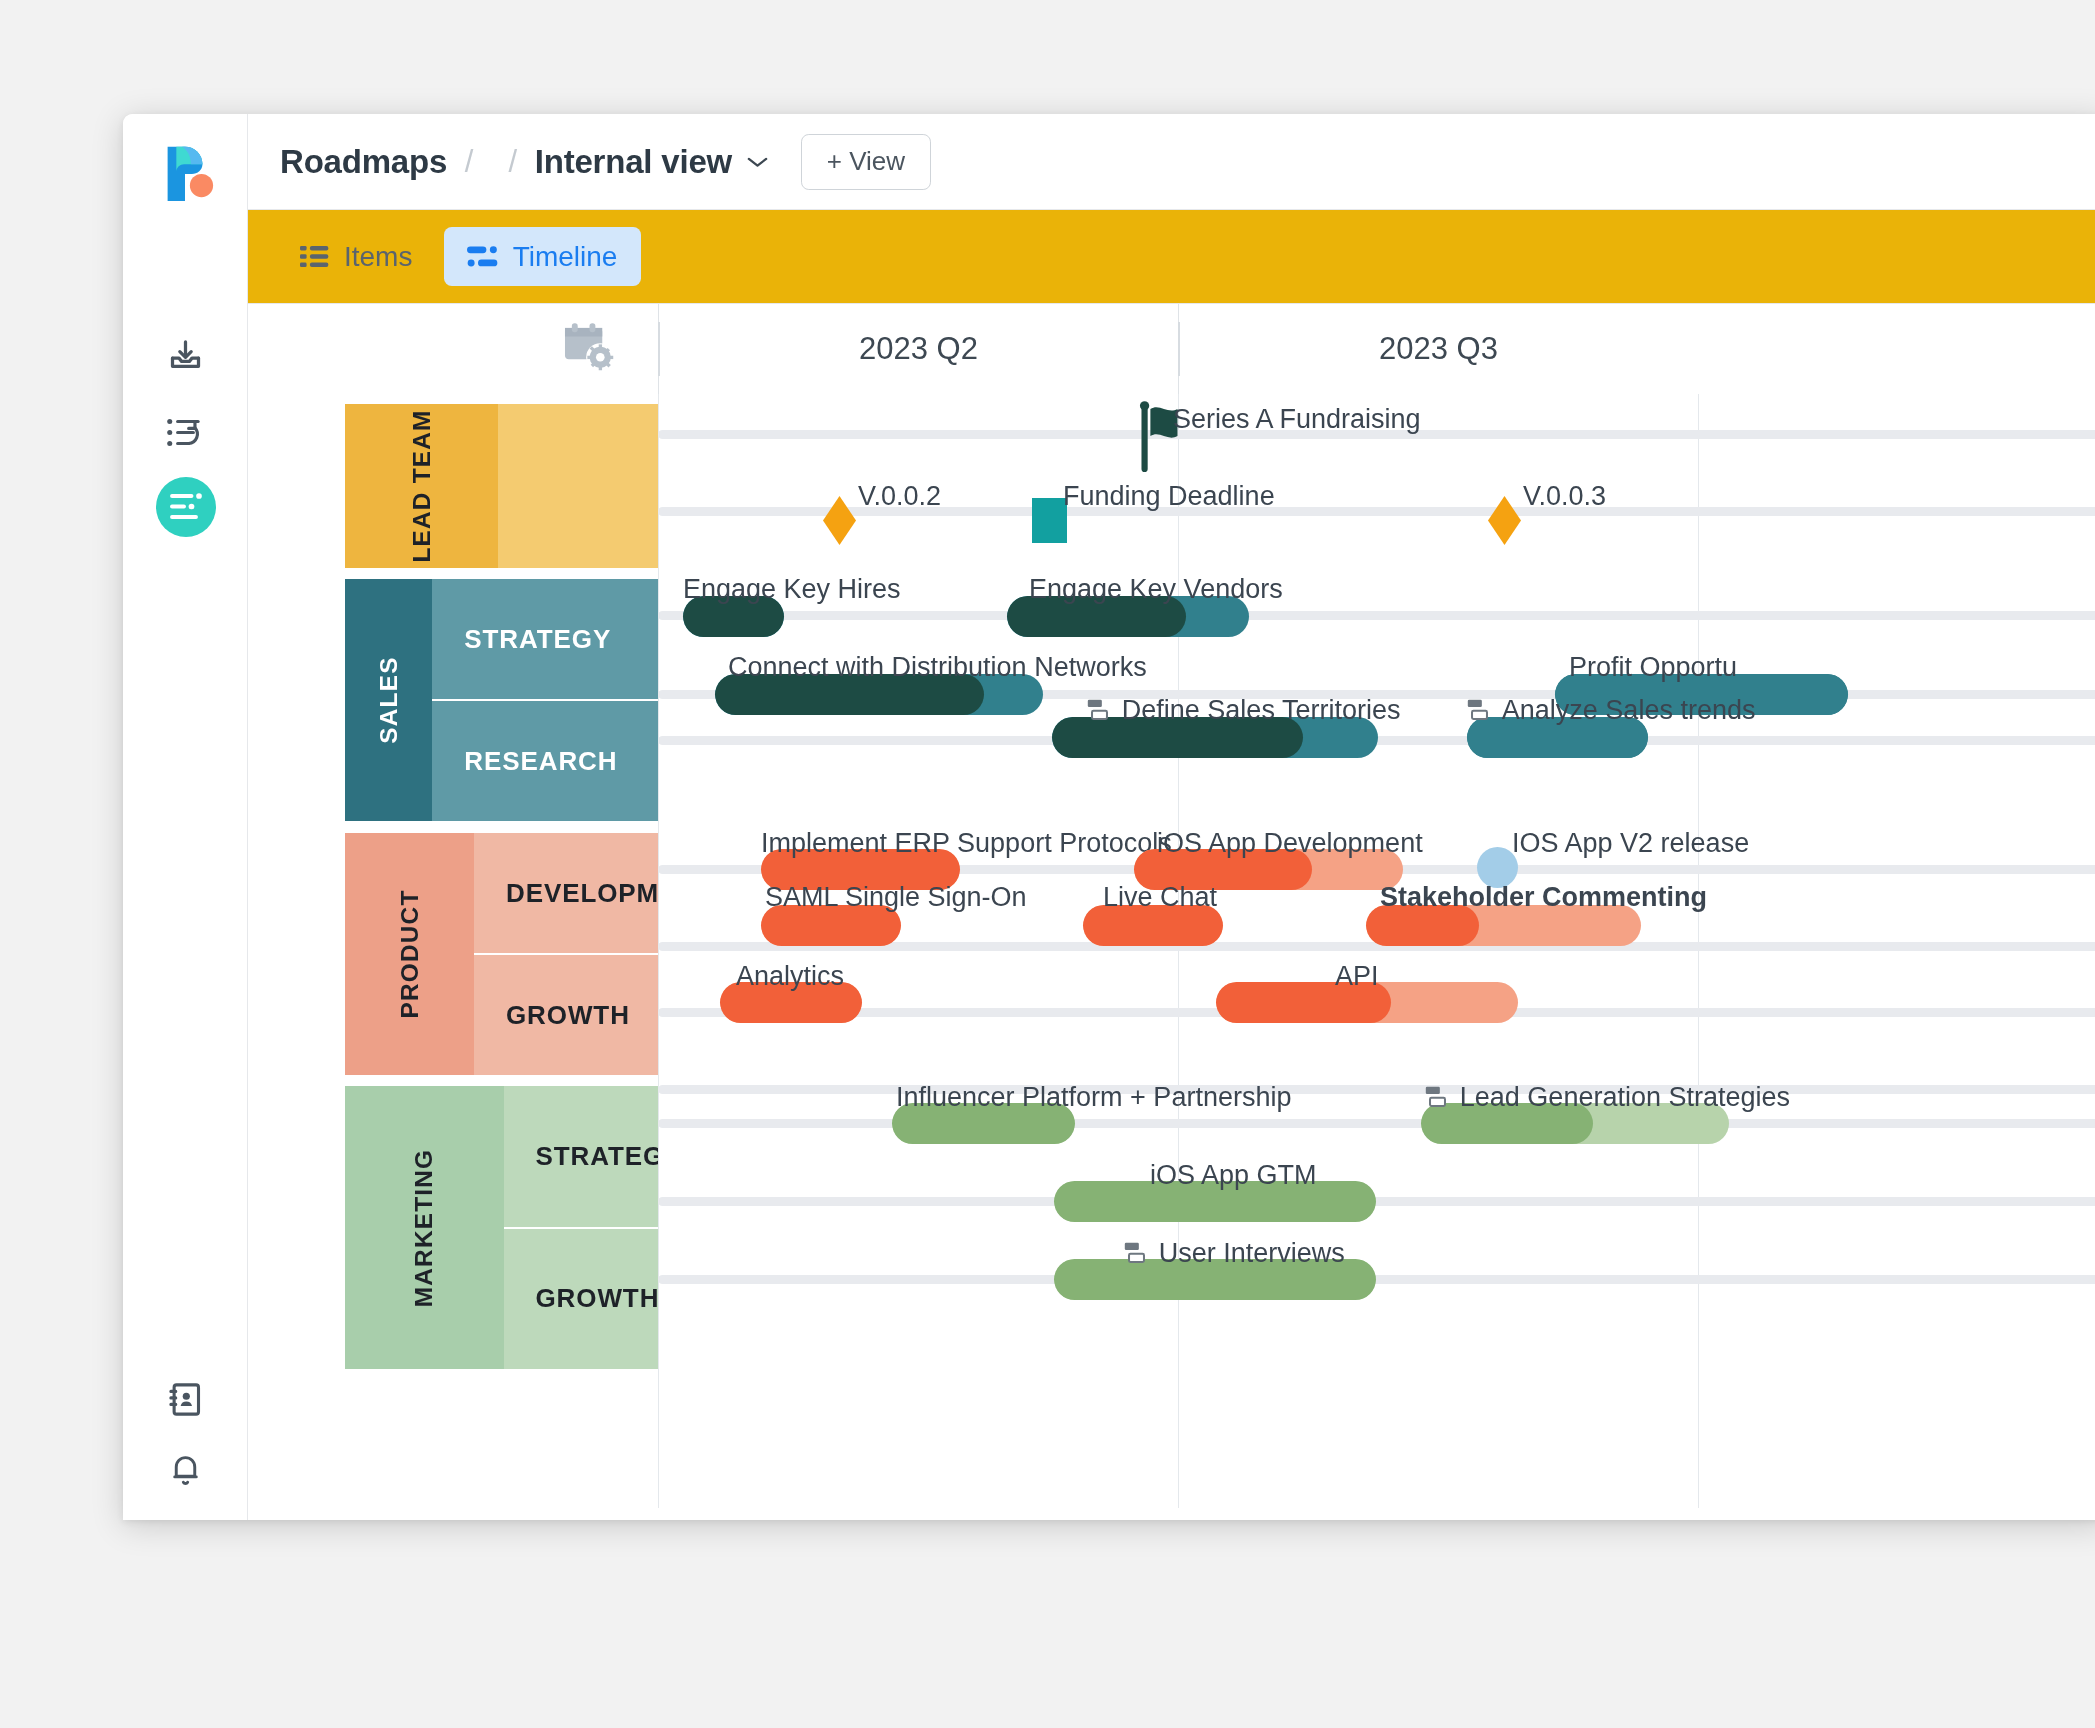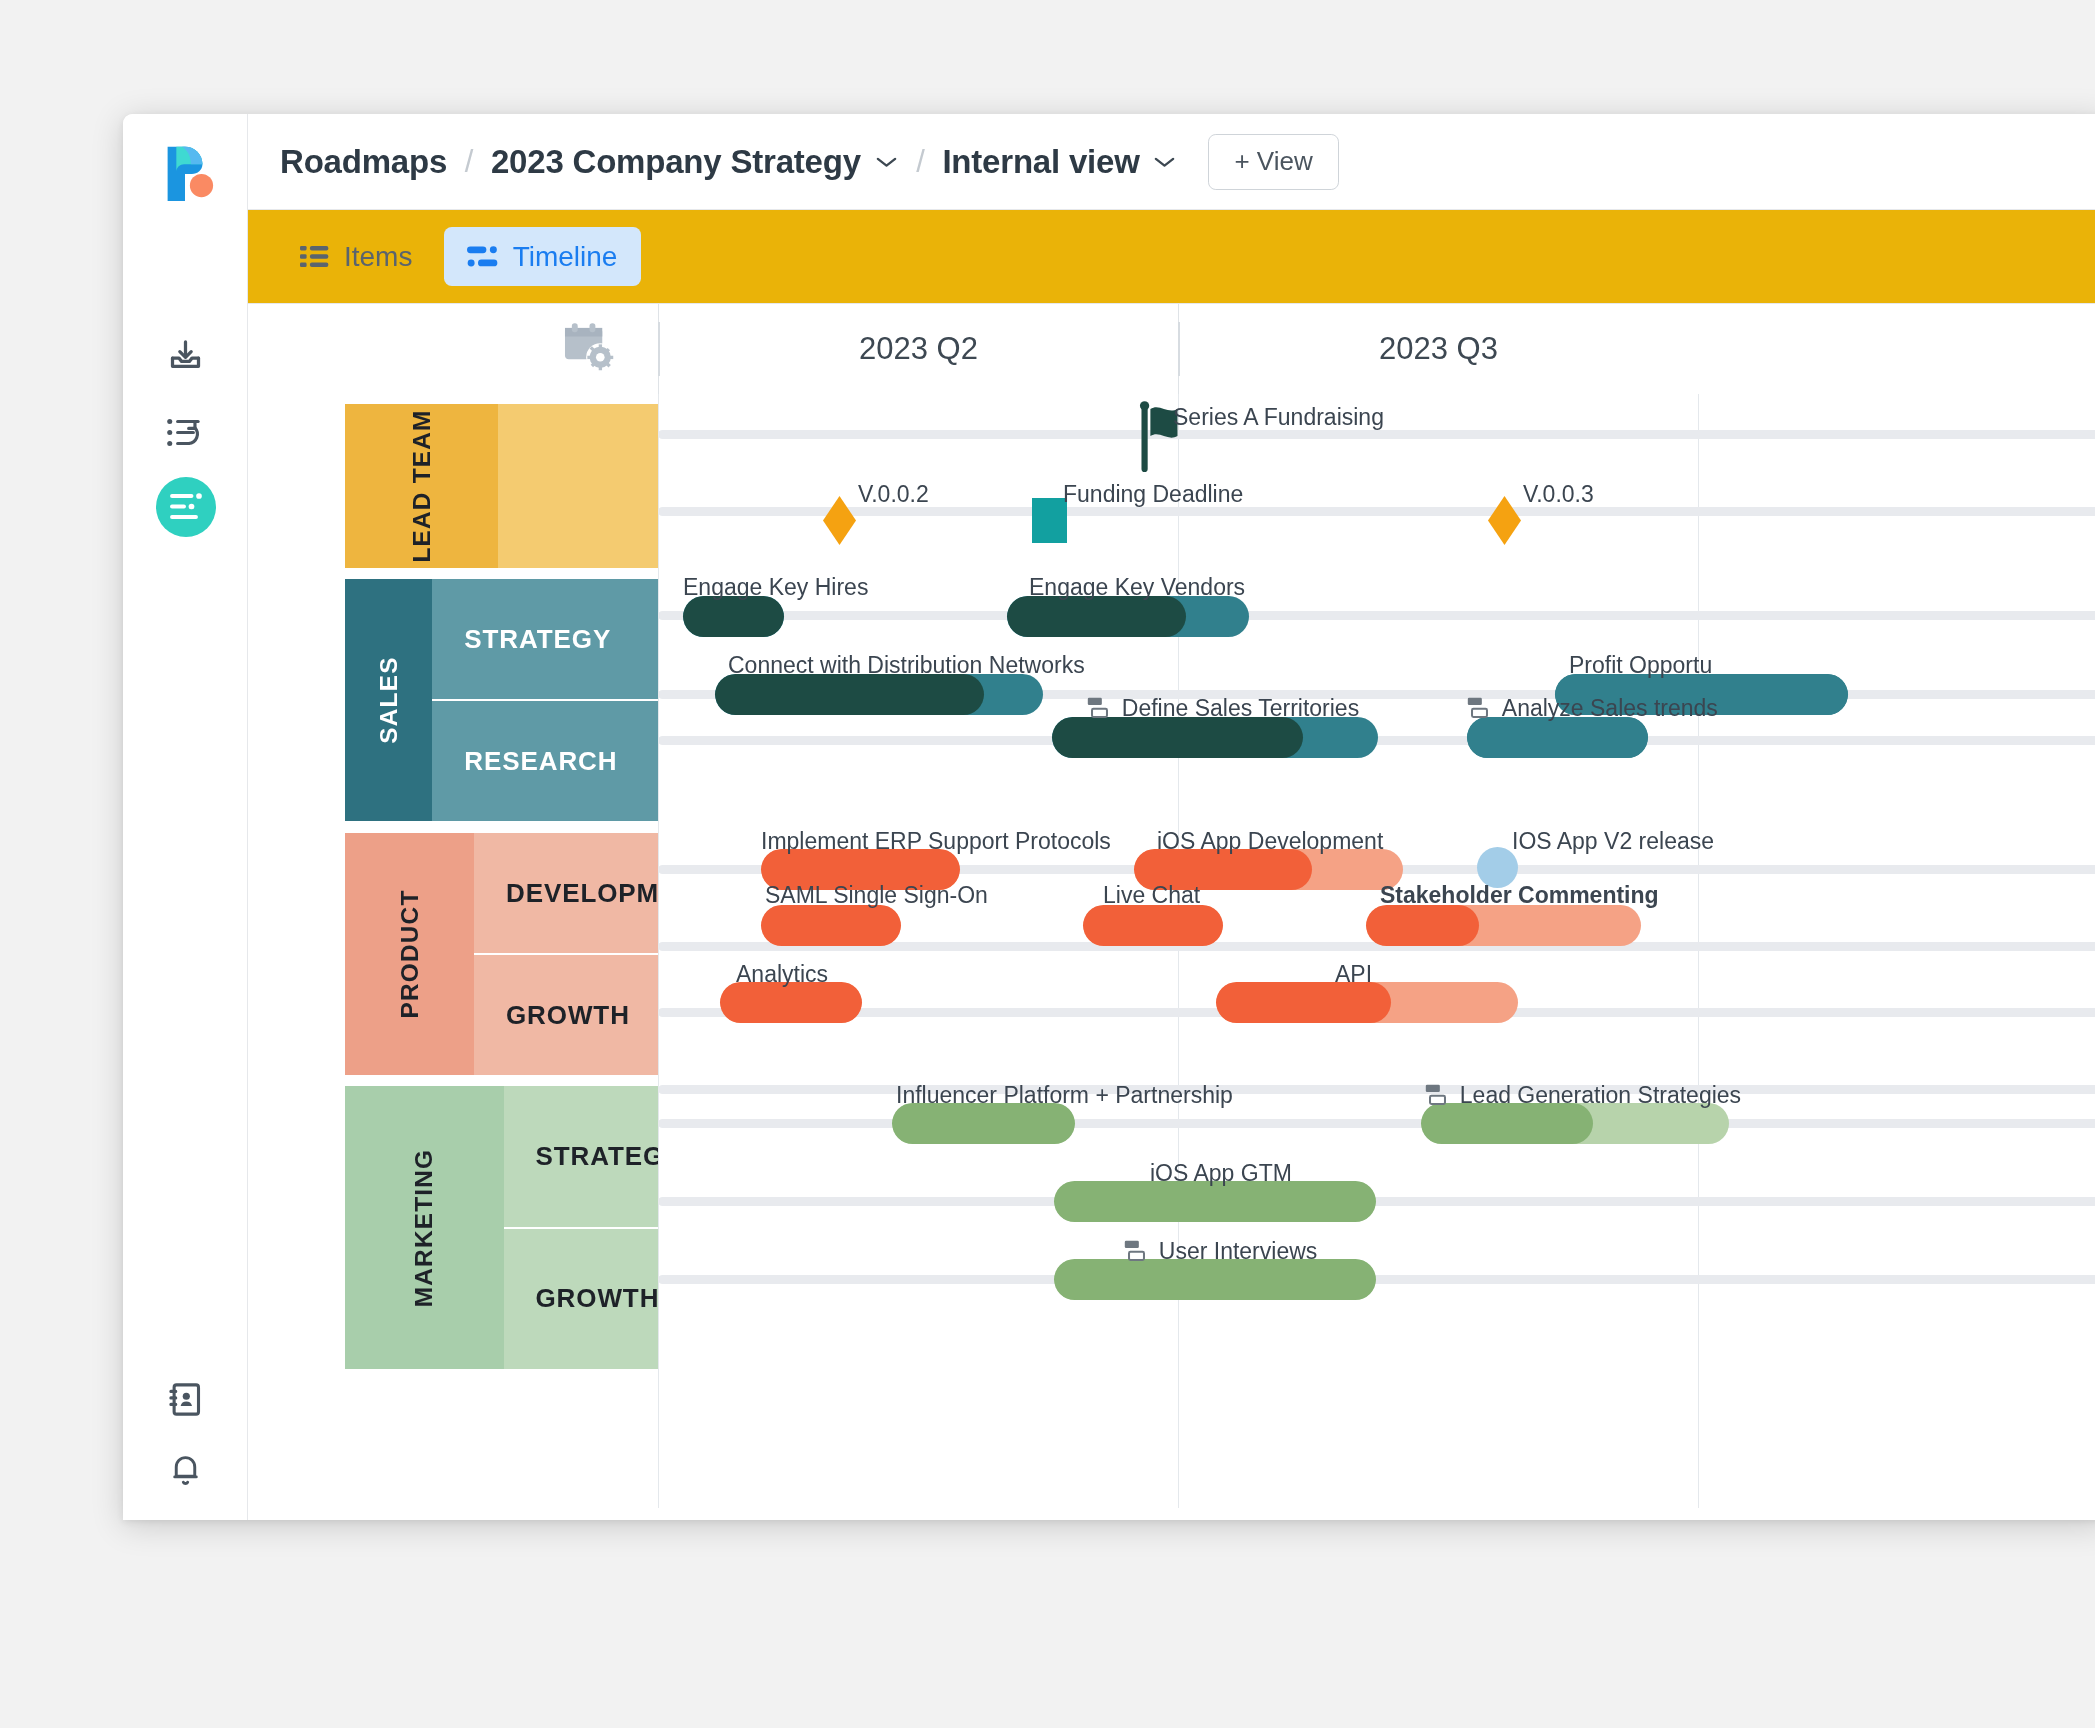--- a/index.html
+++ b/index.html
@@ -165,21 +165,21 @@
   }
   .track {
     position:absolute; left:0; right:0; height: 8.8px; background:#e8eaee; border-radius: 4.9px;
   }
   .bar {
     position:absolute; height: 41px; border-radius: 20.5px; overflow:hidden;
   }
   .bar .fill { position:absolute; left:0; top:0; bottom:0; border-radius: 20.5px; }
   .item-label {
     position:absolute;
-    font-size: 23px; color:#3b4550; white-space: nowrap;
+    font-size: 27px; color:#3b4550; white-space: nowrap;
     display:flex; align-items:center; gap: 9.8px;
   }
 
   .sub-icon { display:inline-flex; align-items:center; }
 
   .ms-diamond {
     position:absolute; width: 33px; height: 49px;
     background:#f5a211;
     clip-path: polygon(50% 0, 100% 50%, 50% 100%, 0 50%);
   }
@@ -297,28 +297,20 @@
         <span class="av-hair"></span>
       </span>
     </div>
   </div>
 
   <div id="main-col">
 
     <div id="breadcrumb-bar">
       <span class="crumb">Roadmaps</span>
       <span class="crumb-sep">/</span>
-      <span class="crumb-group">
-        <span class="crumb">2023 Company Strategy</span>
-        <span class="crumb-caret">
-          <svg width="25" height="15.6" viewBox="0 0 26 16" fill="none" stroke="#3d4852" stroke-width="2.4" stroke-linecap="round" stroke-linejoin="round">
-              <path d="M4 5 L13 12 L22 5"></path>
-            </svg>
-        </span>
-      </span>
       <span class="crumb-sep">/</span>
       <span class="crumb-group">
         <span class="crumb">Internal view</span>
         <span class="crumb-caret">
           <svg width="25" height="15.6" viewBox="0 0 26 16" fill="none" stroke="#3d4852" stroke-width="2.4" stroke-linecap="round" stroke-linejoin="round">
               <path d="M4 5 L13 12 L22 5"></path>
             </svg>
         </span>
       </span>
       <div id="add-view-btn">+ View</div>

